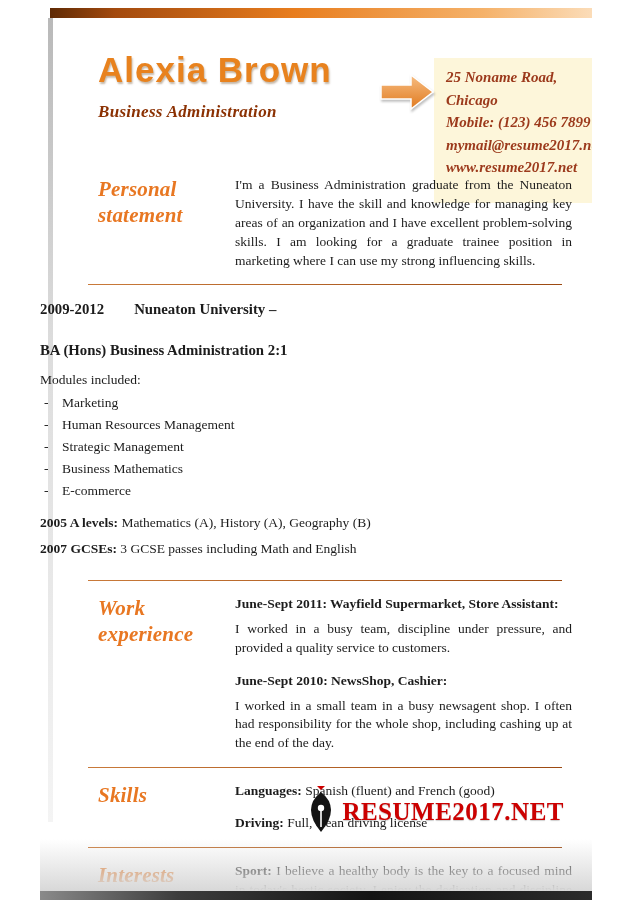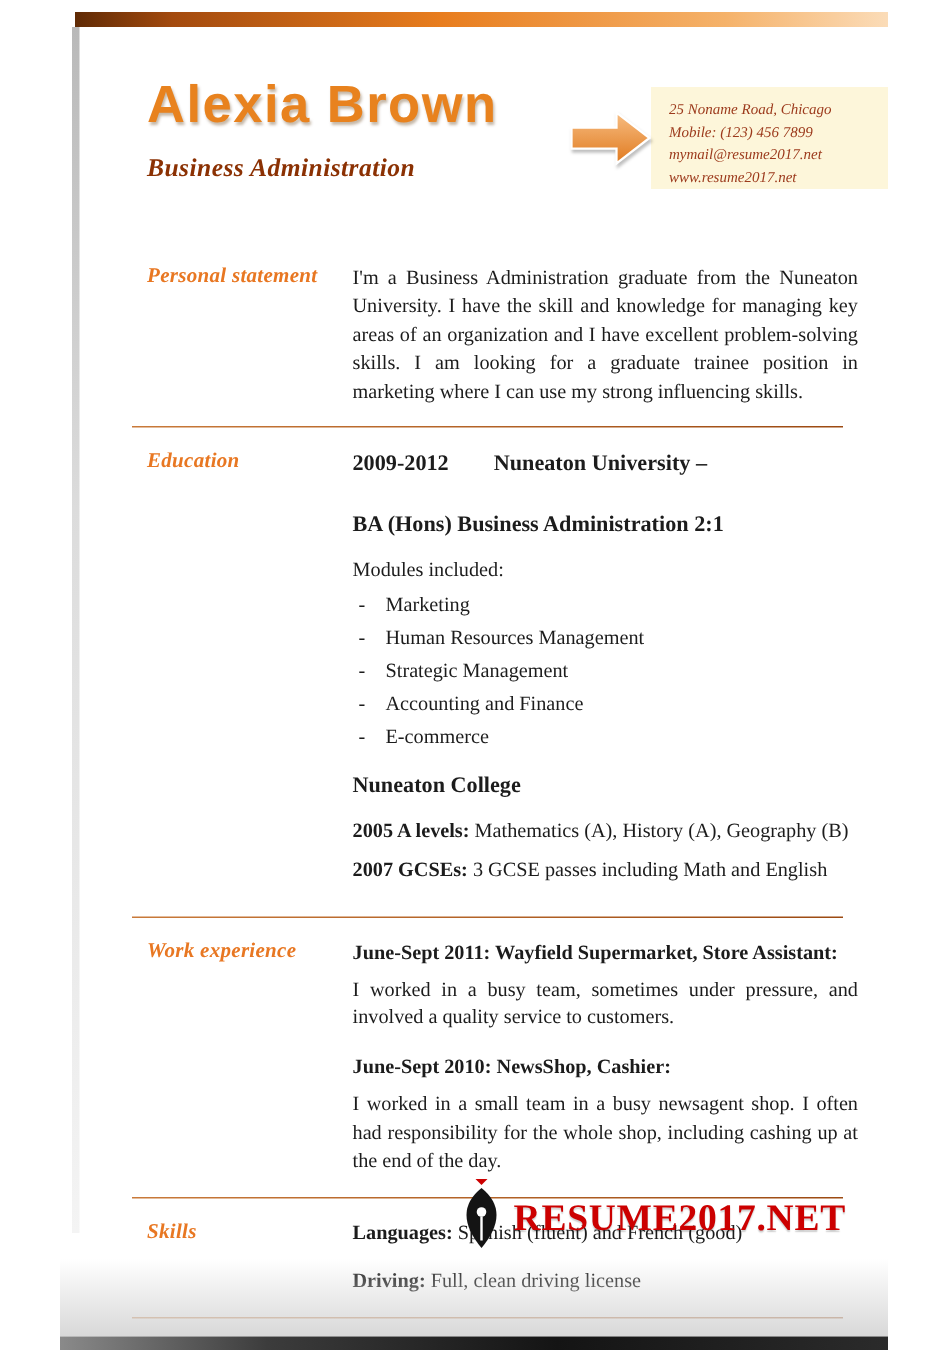--- a/index.html
+++ b/index.html
@@ -33,30 +33,30 @@
     font-size:35px; font-weight:bold; color:#e8821e; letter-spacing:1px;
     text-shadow:1px 2px 2px rgba(90,50,0,0.35);
   }
   .subtitle {
     margin-top:12px; font-size:17px; font-weight:bold; font-style:italic;
     color:#8b3103; letter-spacing:0.3px;
   }
   .header-right { position:absolute; top:58px; left:340px; display:flex; align-items:flex-start; }
   .arrow-wrap { margin-top:14px; filter:drop-shadow(1px 2px 1px rgba(0,0,0,0.25)); }
   .contact-box {
-    width:174px; background:#fdf6da; padding:8px 10px 0 12px;
-    font-size:10px; font-weight:normal; font-style:italic; color:#9c3a1c;
+    width:174px; background:#fdf6da; padding:8px 10px 24px 12px;
+    font-size:15px; font-weight:bold; font-style:italic; color:#9c3a1c;
     line-height:1.5;
   }
   
   .sections { position:relative; }
   .row { display:flex; padding:14px 0; }
   .sec-heading {
     flex:0 0 137px; margin-left:58px;
-    font-size:14px; font-weight:bold; font-style:italic; color:#e87722;
+    font-size:21px; font-weight:bold; font-style:italic; color:#e87722;
     line-height:1.25; letter-spacing:0.2px;
   }
   .sec-content { flex:1; padding-right:20px; font-size:13.5px; color:#1c1c1c; line-height:1.4; }
   .just { text-align:justify; }
   .divider { height:1px; margin:0 30px 0 48px; background:linear-gradient(to right,#c97a3a,#9c4a12); }
   .b { font-weight:bold; }
   
   .edu-line1 { font-size:14.8px; font-weight:bold; }
   .edu-period { margin-right:30px; }
   .edu-line2 { font-size:14.8px; font-weight:bold; margin-top:20px; }
@@ -118,51 +118,49 @@
     <section class="row">
       <div class="sec-heading">Personal statement</div>
       <div class="sec-content">
         <p class="just">I'm a Business Administration graduate from the Nuneaton University. I have the skill and knowledge for managing key areas of an organization and I have excellent problem-solving skills. I am looking for a graduate trainee position in marketing where I can use my strong influencing skills.</p>
       </div>
     </section>
 
     <div class="divider"></div>
 
     <section class="row">
-      <div class="sec-heading">Education</div>
       <div class="sec-content">
         <div class="edu-line1">
           <span class="edu-period">2009-2012</span><span>Nuneaton University –</span>
         </div>
         <div class="edu-line2">BA (Hons) Business Administration 2:1</div>
         <p class="modules-label">Modules included:</p>
         <ul class="modules">
           <li><span>Marketing</span></li>
           <li><span>Human Resources Management</span></li>
           <li><span>Strategic Management</span></li>
-          <li><span>Accounting and Finance</span></li>
+          <li><span>Business Mathematics</span></li>
           <li><span>E-commerce</span></li>
         </ul>
-        <div class="college">Nuneaton College</div>
         <p class="qual-line">
           <span class="b">2005 A levels:</span> <span>Mathematics (A), History (A), Geography (B)</span>
         </p>
         <p class="qual-line">
           <span class="b">2007 GCSEs:</span> <span>3 GCSE passes including Math and English</span>
         </p>
       </div>
     </section>
 
     <div class="divider"></div>
 
     <section class="row">
       <div class="sec-heading">Work experience</div>
       <div class="sec-content">
         <div class="job-title">June-Sept 2011: Wayfield Supermarket, Store Assistant:</div>
-        <p class="just job-desc">I worked in a busy team, sometimes under pressure, and involved a quality service to customers.</p>
+        <p class="just job-desc">I worked in a busy team, discipline under pressure, and provided a quality service to customers.</p>
         <div class="job-title">June-Sept 2010: NewsShop, Cashier:</div>
         <p class="just job-desc">I worked in a small team in a busy newsagent shop. I often had responsibility for the whole shop, including cashing up at the end of the day.</p>
       </div>
     </section>
 
     <div class="divider"></div>
 
     <section class="row">
       <div class="sec-heading">Skills</div>
       <div class="sec-content">

